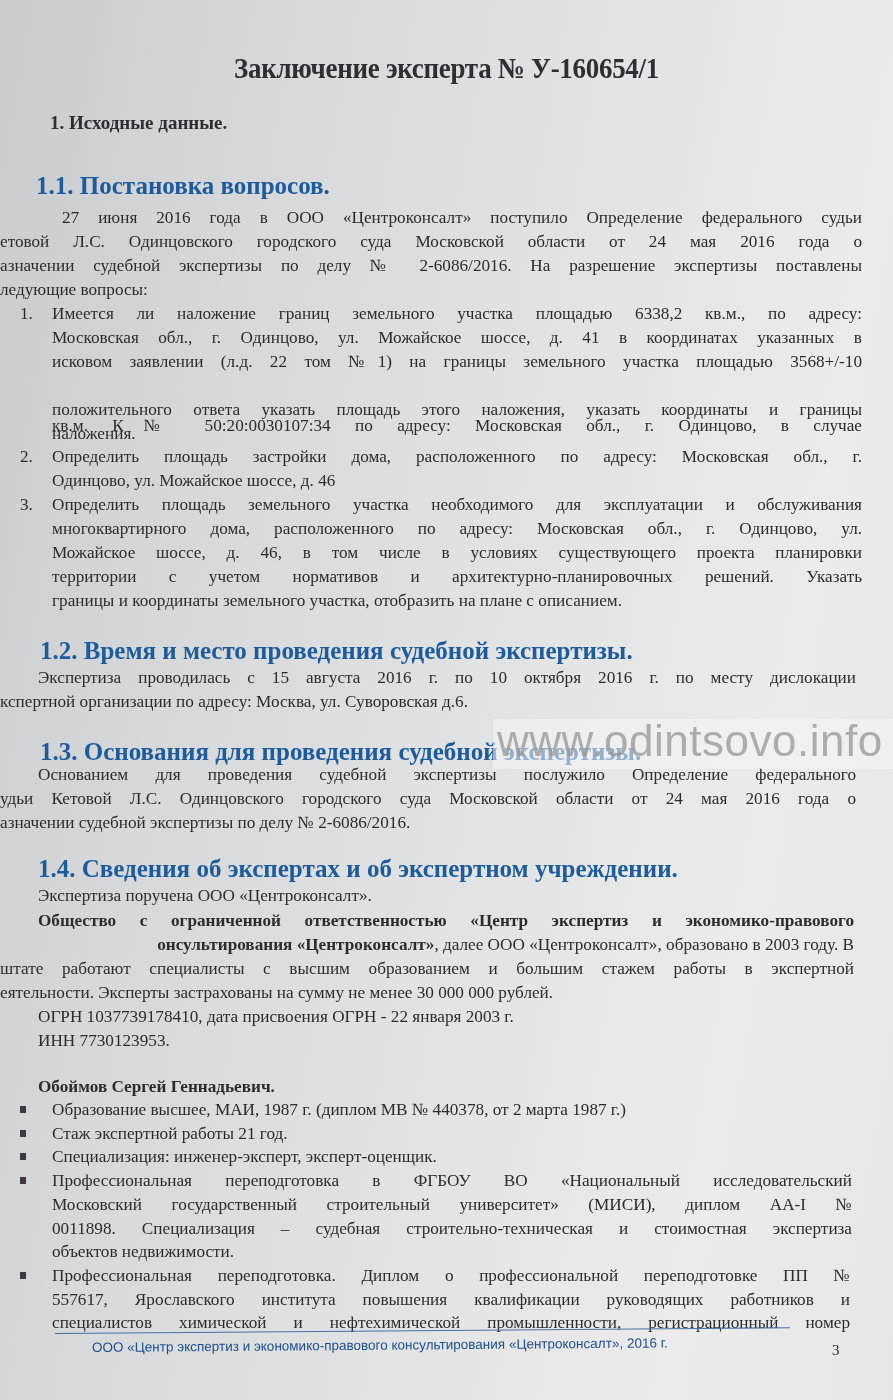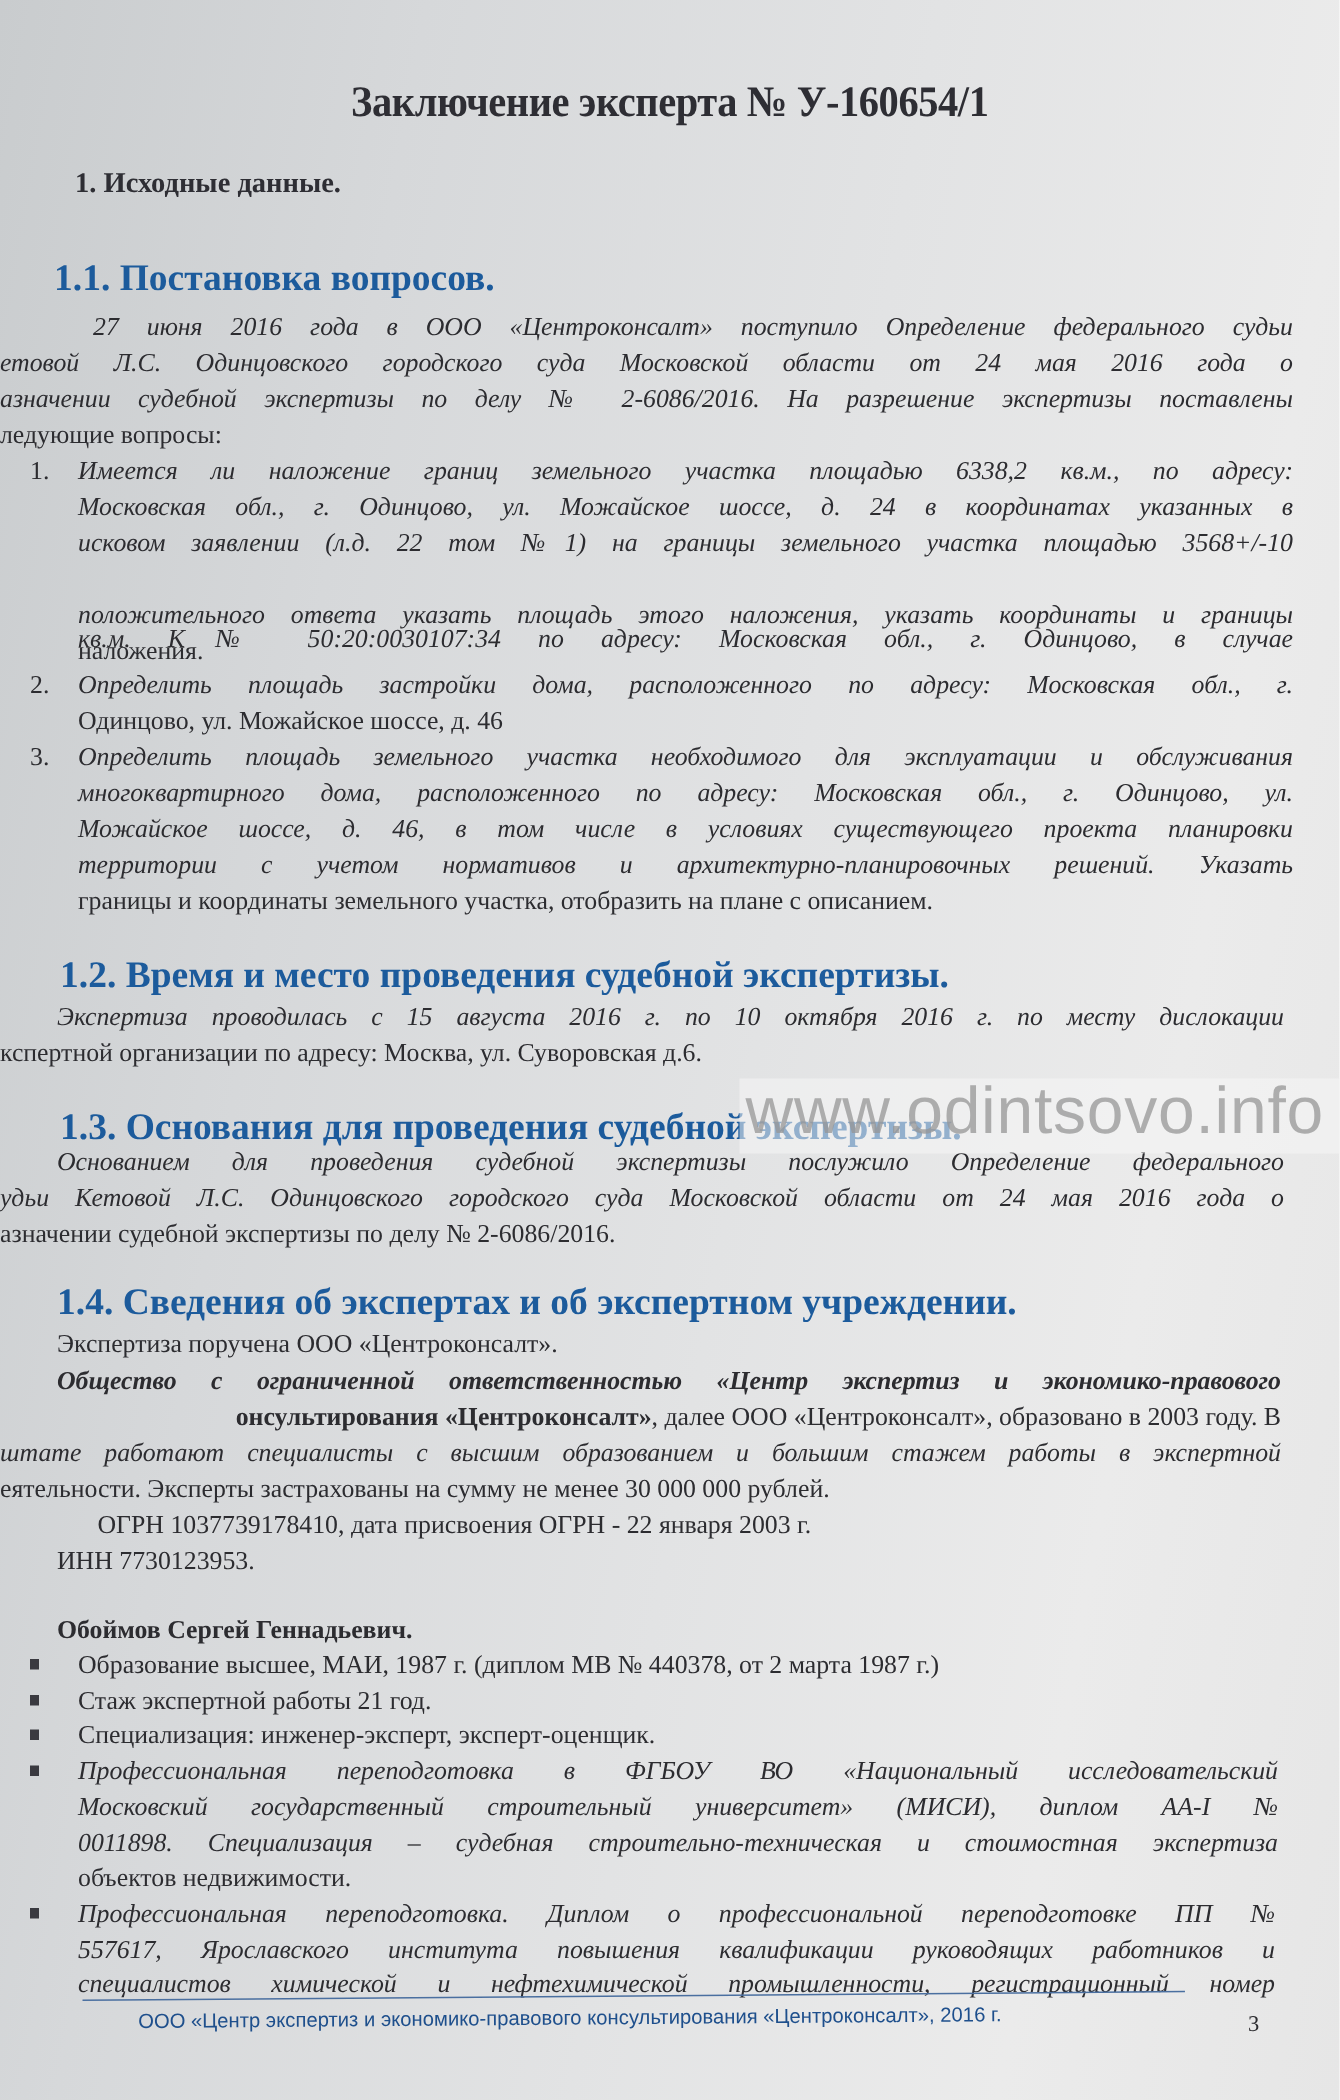--- a/index.html
+++ b/index.html
@@ -17,21 +17,21 @@
     }
     .h1 {
       position: absolute; left: 50px; top: 112px; font-weight: bold; font-size: 19px; color: #2e2e34;
     }
     .h2 {
       position: absolute; font-weight: bold; font-size: 25px; color: #1c5b9c; white-space: nowrap;
     }
     .line {
       position: absolute; font-size: 17.2px; line-height: 23.5px; white-space: nowrap; color: #2c2c30; text-align: right;
     }
-    .justify { text-align: justify; text-align-last: justify; font-style: italic; }
+    .justify { text-align: justify; text-align-last: justify; }
     .bold { font-weight: bold; }
     .num { position: absolute; font-size: 17.2px; line-height: 23.5px; color: #2c2c30; }
     .bullet {
       position: absolute; width: 6px; height: 7px; background: #3a3a40;
     }
     .footer-rule {
       position: absolute; left: 55px; top: 1333px; width: 735px; height: 1px;
       background: #4a6fa0; transform: rotate(-0.45deg); transform-origin: 0 0;
     }
     .footer-text {
@@ -59,21 +59,21 @@
   <div class="h1">1. Исходные данные.</div>
 
   <div class="h2" style="left:36px; top:172px;">1.1. Постановка вопросов.</div>
   <div class="line justify" style="left:62px; width:800px; top:206px;">27 июня 2016 года в ООО «Центроконсалт» поступило Определение федерального судьи</div>
   <div class="line justify" style="left:0px; width:862px; top:230px;">етовой Л.С. Одинцовского городского суда Московской области от 24 мая 2016 года о</div>
   <div class="line justify" style="left:0px; width:862px; top:254px;">азначении судебной экспертизы по делу № 2-6086/2016. На разрешение экспертизы поставлены</div>
   <div class="line" style="left:0px; top:278px;">ледующие вопросы:</div>
 
   <div class="num" style="left:20px; top:302px;">1.</div>
   <div class="line justify" style="left:52px; width:810px; top:302px;">Имеется ли наложение границ земельного участка площадью 6338,2 кв.м., по адресу:</div>
-  <div class="line justify" style="left:52px; width:810px; top:326px;">Московская обл., г. Одинцово, ул. Можайское шоссе, д. 24 в координатах указанных в</div>
+  <div class="line justify" style="left:52px; width:810px; top:326px;">Московская обл., г. Одинцово, ул. Можайское шоссе, д. 41 в координатах указанных в</div>
   <div class="line justify" style="left:52px; width:810px; top:350px;">исковом заявлении (л.д. 22 том №1) на границы земельного участка площадью 3568+/-10</div>
   <div class="line justify" style="left:52px; width:810px; top:374px;margin-top:40px;">кв.м. К№ 50:20:0030107:34 по адресу: Московская обл., г. Одинцово, в случае</div>
   <div class="line justify" style="left:52px; width:810px; top:398px;">положительного ответа указать площадь этого наложения, указать координаты и границы</div>
   <div class="line" style="left:52px; top:422px;">наложения.</div>
 
   <div class="num" style="left:20px; top:445px;">2.</div>
   <div class="line justify" style="left:52px; width:810px; top:445px;">Определить площадь застройки дома, расположенного по адресу: Московская обл., г.</div>
   <div class="line" style="left:52px; top:469px;">Одинцово, ул. Можайское шоссе, д. 46</div>
 
   <div class="num" style="left:20px; top:493px;">3.</div>
@@ -96,21 +96,21 @@
   <div class="watermark-text">www.odintsovo.info</div>
 
   <div class="h2" style="left:38px; top:855px;">1.4. Сведения об экспертах и об экспертном учреждении.</div>
   <div class="line" style="left:38px; top:884px;">Экспертиза поручена ООО «Центроконсалт».</div>
   <div class="line justify bold" style="left:38px; width:816px; top:909px;">Общество с ограниченной ответственностью «Центр экспертиз и экономико-правового</div>
   <div class="line" style="left:0px; width:854px; top:933px;">
     <span class="bold">онсультирования «Центроконсалт»</span><span>, далее ООО «Центроконсалт», образовано в 2003 году. В</span>
   </div>
   <div class="line justify" style="left:0px; width:854px; top:957px;">штате работают специалисты с высшим образованием и большим стажем работы в экспертной</div>
   <div class="line" style="left:0px; top:981px;">еятельности. Эксперты застрахованы на сумму не менее 30 000 000 рублей.</div>
-  <div class="line" style="left:38px; top:1005px;margin-left:27px;">ОГРН 1037739178410, дата присвоения ОГРН - 22 января 2003 г.</div>
+  <div class="line" style="left:38px; top:1005px;">ОГРН 1037739178410, дата присвоения ОГРН - 22 января 2003 г.</div>
   <div class="line" style="left:38px; top:1029px;">ИНН 7730123953.</div>
 
   <div class="line bold" style="left:38px; top:1075px;">Обоймов Сергей Геннадьевич.</div>
 
   <div class="bullet" style="left:20px; top:1106px;"></div>
   <div class="line" style="left:52px; top:1098px;">Образование высшее, МАИ, 1987 г. (диплом МВ № 440378, от 2 марта 1987 г.)</div>
 
   <div class="bullet" style="left:20px; top:1130px;"></div>
   <div class="line" style="left:52px; top:1122px;">Стаж экспертной работы 21 год.</div>
 

